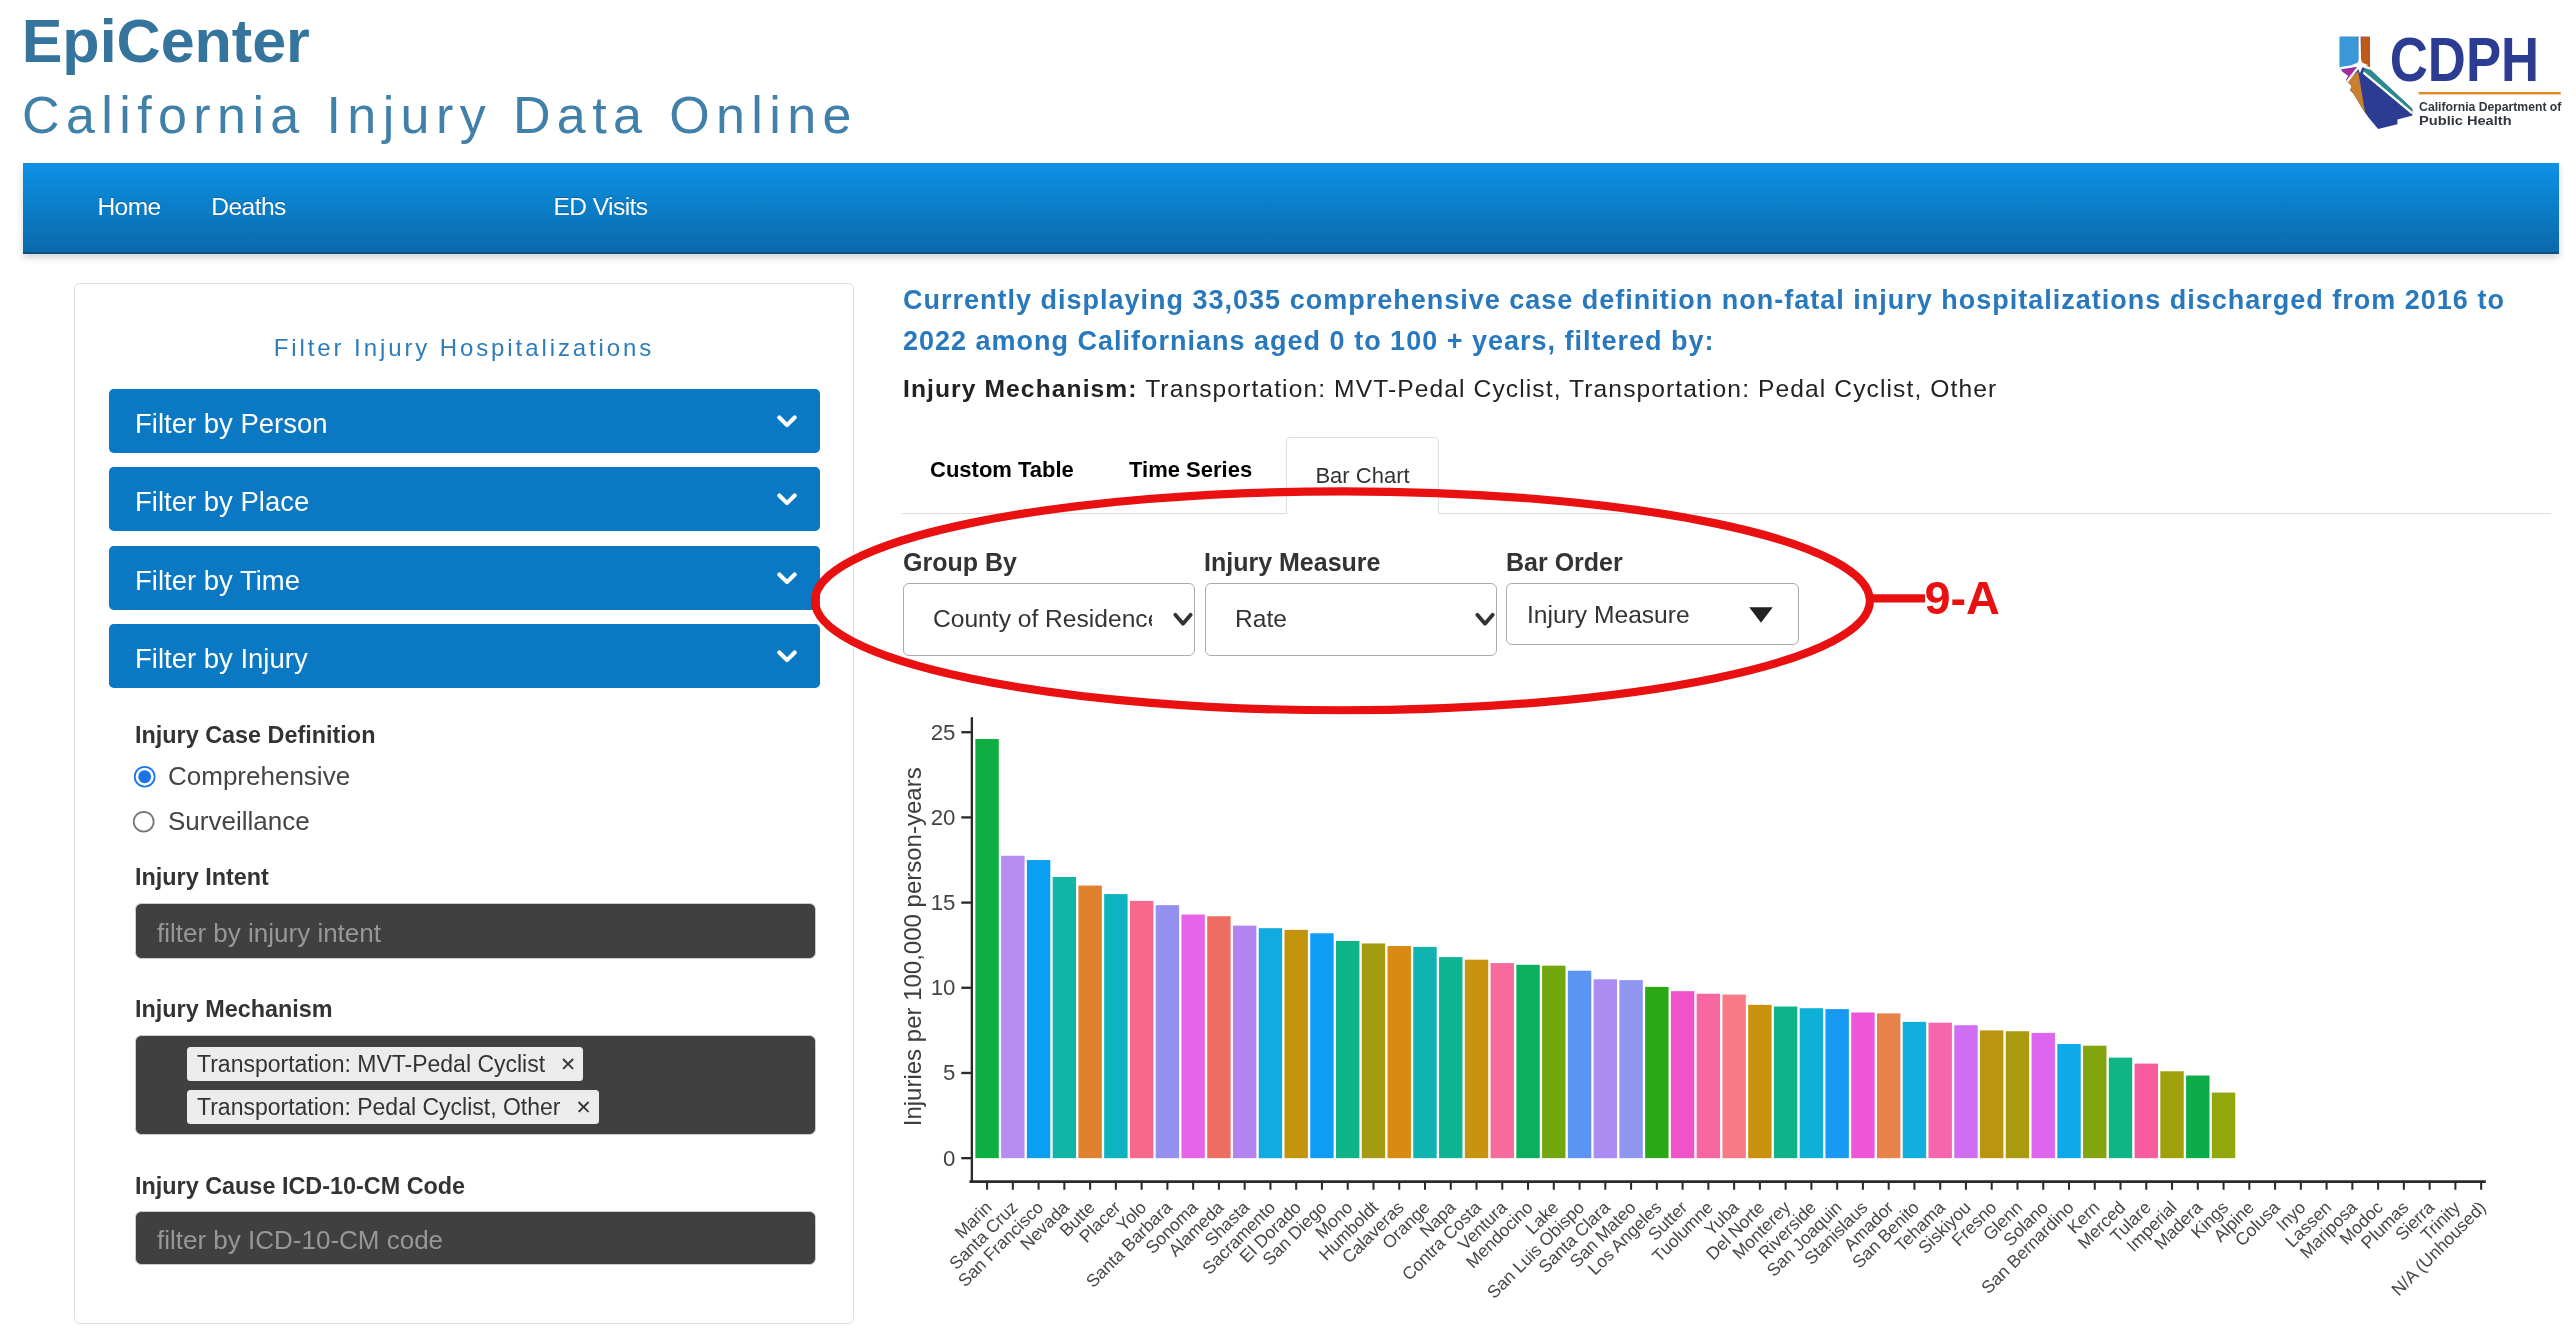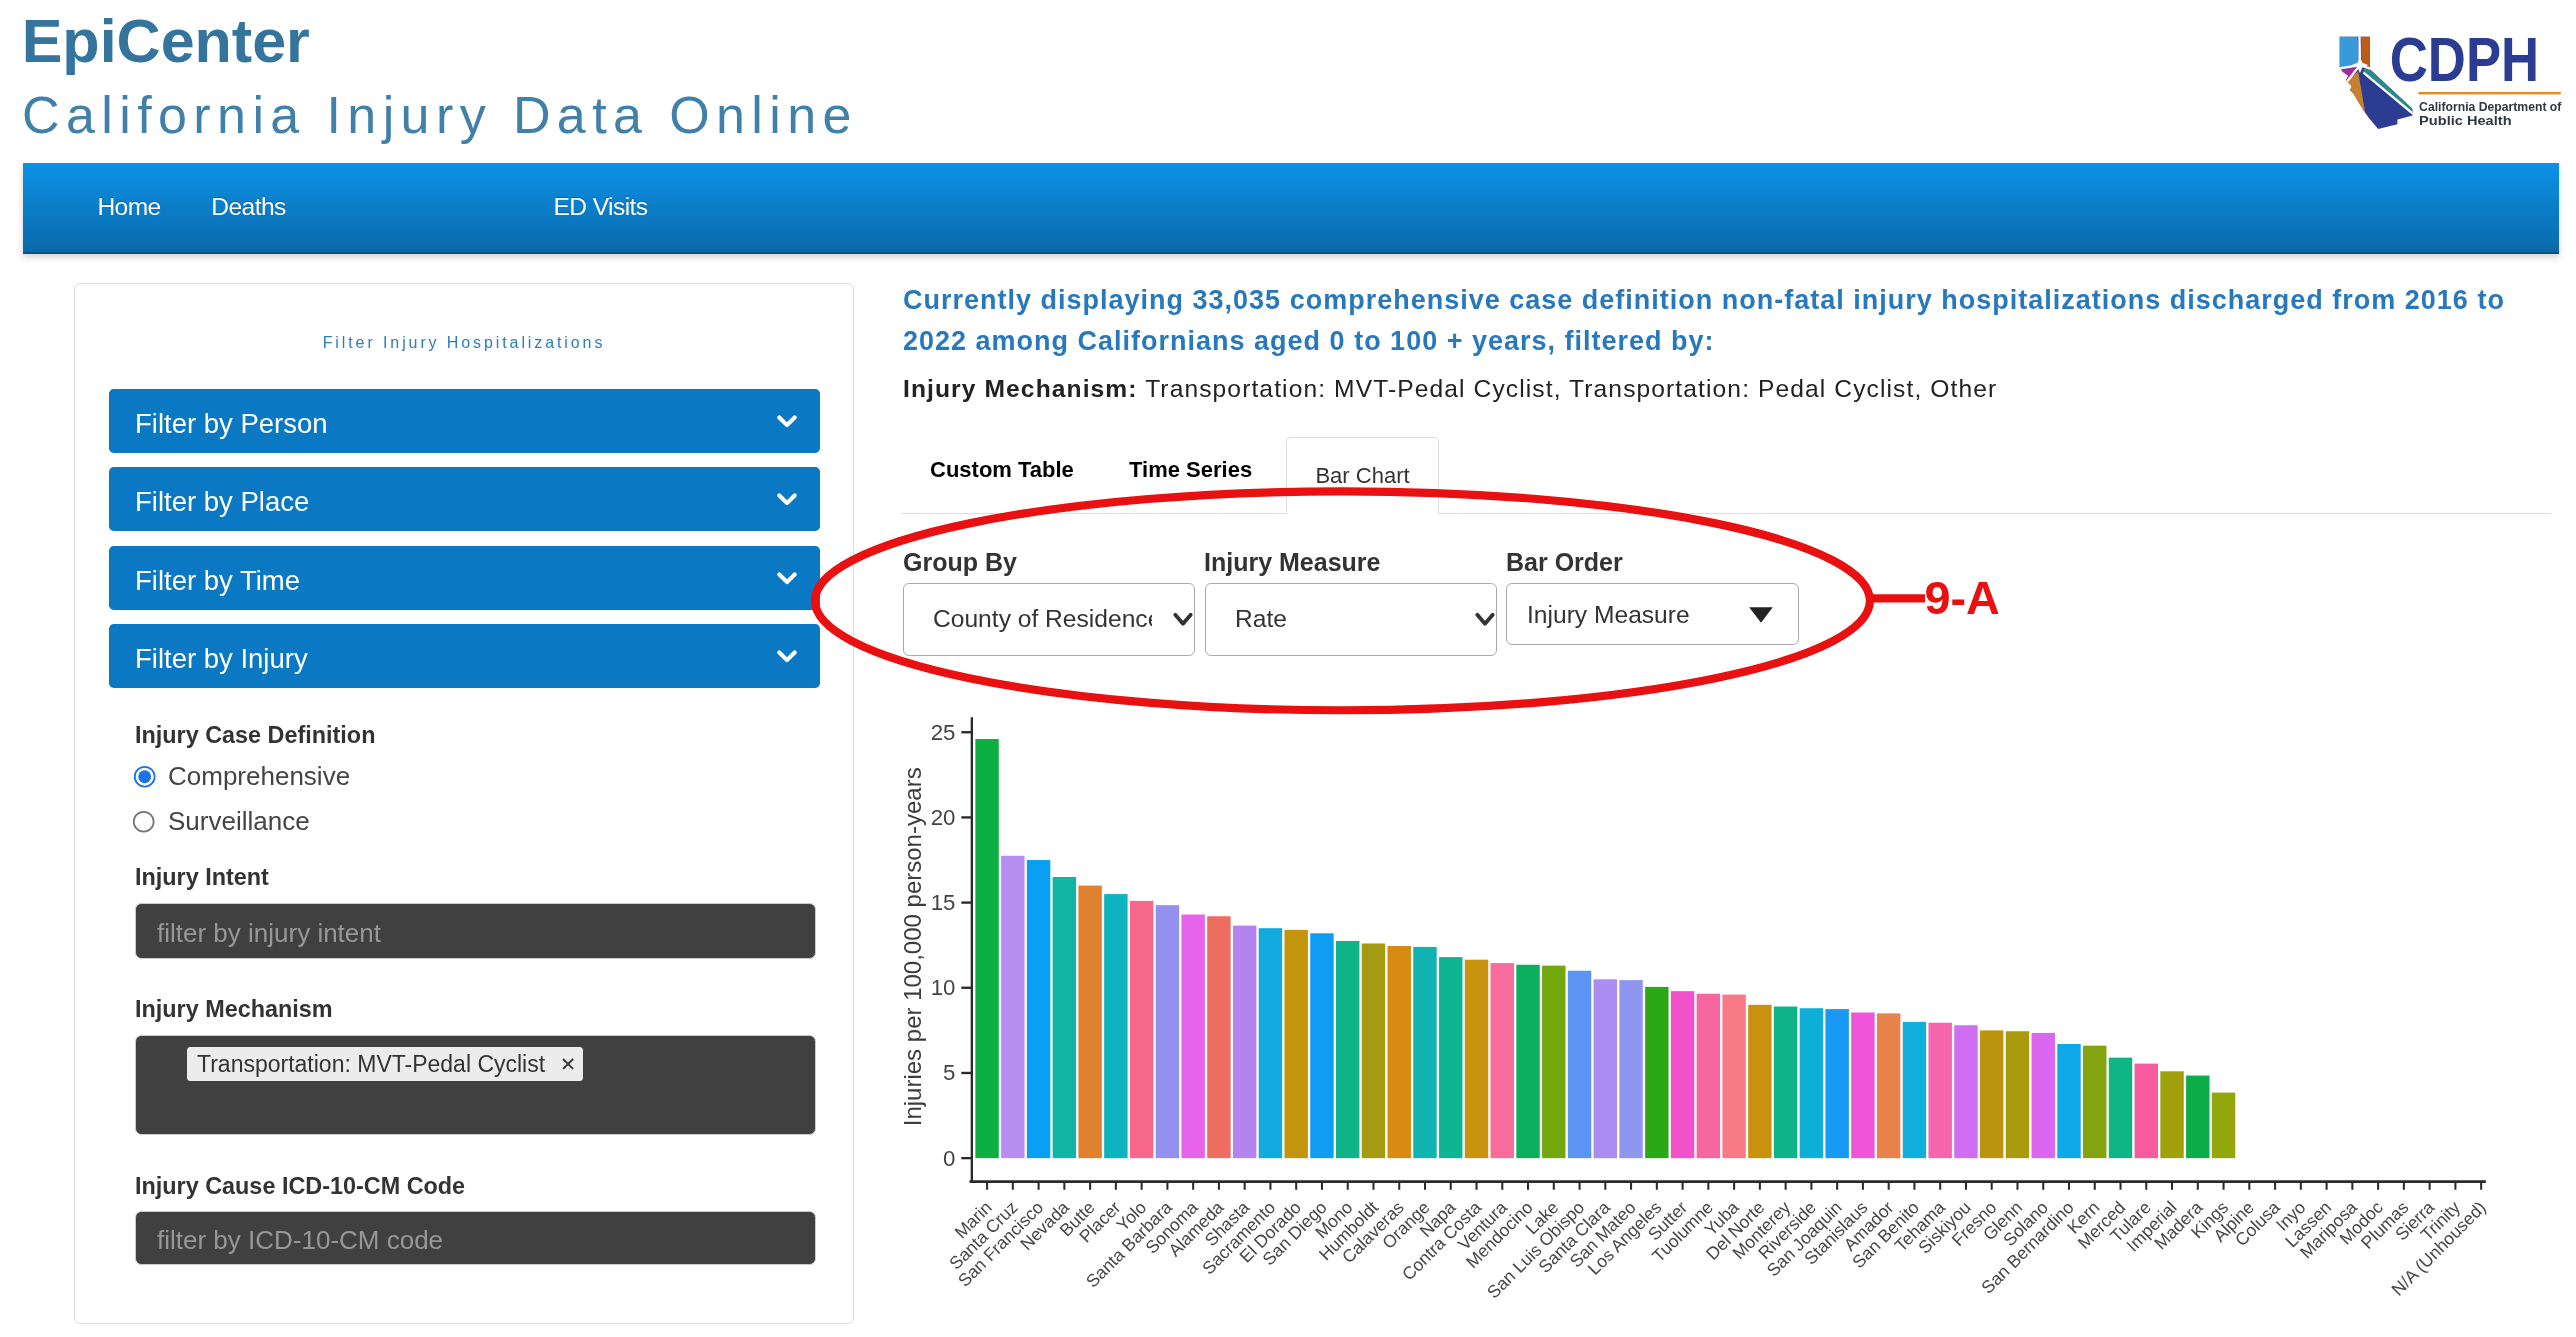--- a/index.html
+++ b/index.html
@@ -8,21 +8,21 @@
 .h1 { left:21.7px; top:6.4px; font-size:61px; font-weight:bold; color:#35749c; }
 .h2 { left:22px; top:85px; font-size:52px; color:#4180a8; letter-spacing:6.4px; }
 .navbar { left:23px; top:163px; width:2536px; height:91px;
   background:linear-gradient(to bottom,#0c92e6,#0a69aa); border-bottom:2.3px solid #09517e;
   box-shadow:0 3.5px 7px rgba(0,0,0,0.18); }
 .navitem { position:absolute; top:0; height:91px; line-height:88px; color:#ffffff; font-size:24.6px; letter-spacing:-0.6px;
   text-align:center; text-shadow:0 -0.6px 0 rgba(0,0,0,0.25); }
 .navactive { background:#14527a; }
 .card { left:74px; top:283px; width:780px; height:1041px; background:#ffffff;
   border:1.2px solid #ddd; border-radius:5.9px; }
-.cardtitle { left:74px; top:334px; width:780px; text-align:center; font-size:16px; color:#2e7cba; letter-spacing:2.9px; }
+.cardtitle { left:74px; top:334px; width:780px; text-align:center; font-size:24px; color:#2e7cba; letter-spacing:2.9px; }
 .accbtn { position:absolute; left:109px; width:711px; height:64px; background:#0a78c2; border-radius:4.7px;
   color:#ffffff; font-size:27.5px; line-height:70px; padding-left:26px; }
 .chev { position:absolute; right:23.4px; top:22px; width:20px; height:20px; }
 .lbl { position:absolute; left:135px; font-size:23.4px; font-weight:bold; color:#333; }
 .radiolbl { position:absolute; left:168px; font-size:26px; color:#444; }
 .input { position:absolute; left:135px; width:681px; background:#404040; border:1.2px solid #ccc; border-radius:6.4px; }
 .ph { position:absolute; left:21px; font-size:26px; color:#979797; }
 .tag { position:absolute; left:15px; height:34px; background:#ececec; border-radius:3.5px; font-size:23px; color:#333;
   line-height:34px; padding-left:10px;margin-left:36px; }
 .tagx { font-size:19.3px; color:#333; margin-left:15px; margin-right:7px; vertical-align:0.6px; }
@@ -85,20 +85,21 @@
 <div class="radiolbl" style="top:806px;">Surveillance</div>
 
 <div class="lbl" style="top:864px;">Injury Intent</div>
 <div class="input" style="top:903px;height:56px;">
     <div class="ph" style="top:14px;">filter by injury intent</div>
   </div>
 
 <div class="lbl" style="top:996px;">Injury Mechanism</div>
 <div class="input" style="top:1035px;height:100px;">
   <div class="tag" style="top:11px;">Transportation: MVT-Pedal Cyclist<span class="tagx">✕</span></div>
+  <div class="tag" style="top:54px;">Transportation: Pedal Cyclist, Other<span class="tagx">✕</span></div>
 </div>
 
 <div class="lbl" style="top:1173px;">Injury Cause ICD-10-CM Code</div>
 <div class="input" style="top:1211px;height:54px;">
     <div class="ph" style="top:13px;">filter by ICD-10-CM code</div>
   </div>
 
 <div class="abs headline" style="top:280px;">Currently displaying 33,035 comprehensive case definition non-fatal injury hospitalizations discharged from 2016 to<br>2022 among Californians aged 0 to 100 + years, filtered by:</div>
 <div class="abs subline"><b>Injury Mechanism:</b> Transportation: MVT-Pedal Cyclist, Transportation: Pedal Cyclist, Other</div>
 

